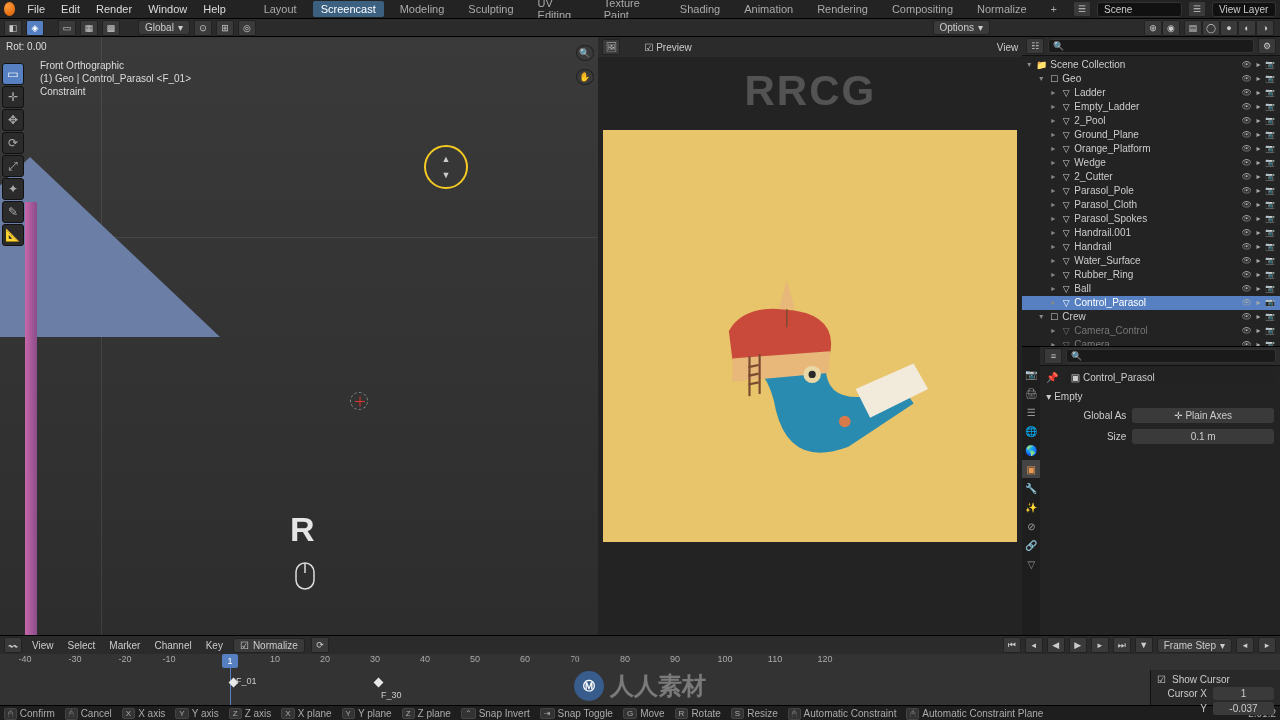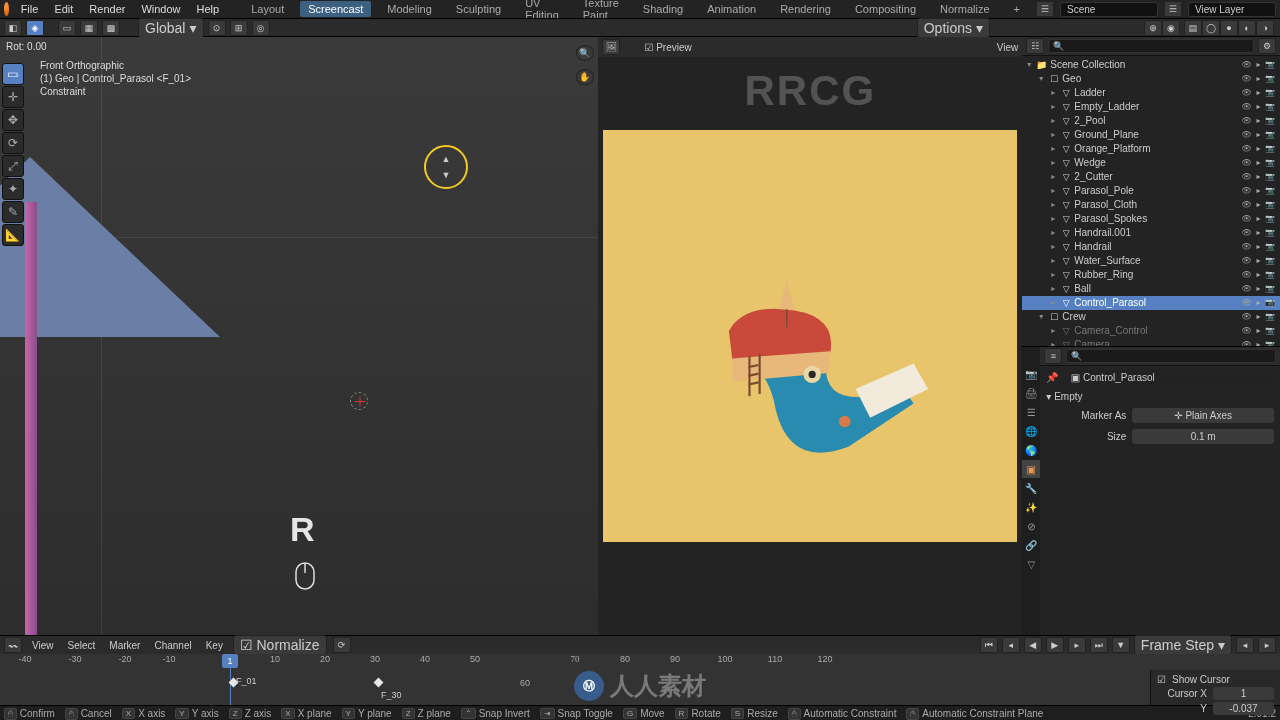--- a/index.html
+++ b/index.html
@@ -8,21 +8,21 @@
   .menubar { height: 18px; background: #232323; display: flex; align-items: center; padding: 0 4px; gap: 8px; font-size: 11px; color: #ddd; }
   .menubar .logo { width: 14px; height: 14px; background: radial-gradient(circle at 30% 30%, #ff9a3a, #d45a00); border-radius: 50%; }
   .menubar .mitem { padding: 2px 4px; cursor: pointer; }
   .menubar .wstab { padding: 2px 8px; color: #aaa; cursor: pointer; }
   .menubar .wstab.active { background: #3c6080; color: #fff; border-radius: 2px; }
   .menubar .right { margin-left: auto; display: flex; align-items: center; gap: 6px; }
   .menubar .field { background: #111; border: 1px solid #333; padding: 1px 6px; border-radius: 3px; color: #ccc; font-size: 10px; }
   .headerbar { height: 19px; background: #2b2b2b; border-top: 1px solid #000; border-bottom: 1px solid #000; display: flex; align-items: center; padding: 0 4px; gap: 4px; font-size: 10px; position: relative; }
   .iconbtn { width: 18px; height: 16px; background: #3a3a3a; border: 1px solid #222; border-radius: 2px; display: inline-flex; align-items: center; justify-content: center; font-size: 9px; color: #ccc; cursor: pointer; }
   .iconbtn.sel { background: #5680c2; color: #fff; }
-  .select { background: #3a3a3a; border: 1px solid #222; border-radius: 3px; padding: 1px 6px; font-size: 14px; color: #ccc; cursor: pointer; display: inline-flex; align-items: center; gap: 4px; text-align: right; }
+  .select { background: #3a3a3a; border: 1px solid #222; border-radius: 3px; padding: 1px 6px; font-size: 10px; color: #ccc; cursor: pointer; display: inline-flex; align-items: center; gap: 4px; text-align: right; }
   .main { display: flex; height: 598px; }
   .viewport { position: relative; width: 648px; background: linear-gradient(#3a3a3a,#2d2d2d); overflow: hidden; }
   .toolshelf { position: absolute; top: 26px; left: 2px; display: flex; flex-direction: column; gap: 1px; z-index: 5; }
   .tool { width: 22px; height: 22px; background: #2b2b2b; border: 1px solid #111; border-radius: 3px; display: flex; align-items: center; justify-content: center; color: #aaa; font-size: 12px; cursor: pointer; }
   .tool.active { background: #5680c2; color: #fff; }
   .viewinfo { position: absolute; top: 22px; left: 40px; font-size: 10px; color: #ddd; line-height: 1.3; }
   .statusline { position: absolute; top: 4px; left: 6px; font-size: 10px; color: #ddd; }
   .key-display { position: absolute; bottom: 86px; left: 290px; font-size: 34px; font-weight: 700; color: #e5e5e5; }
   .mouse-icon { position: absolute; bottom: 42px; left: 294px; }
   .mouse-icon svg { stroke: #ddd; fill: none; stroke-width: 1.5; }
@@ -100,23 +100,23 @@
   <span class="wstab">UV Editing</span>
   <span class="wstab">Texture Paint</span>
   <span class="wstab">Shading</span>
   <span class="wstab">Animation</span>
   <span class="wstab">Rendering</span>
   <span class="wstab">Compositing</span>
   <span class="wstab">Normalize</span>
   <span class="wstab">+</span>
   <div class="right">
     <span class="iconbtn">☰</span>
-    <span class="field" style="width:98px">Scene</span>
+    <span class="field" style="width:85px">Scene</span>
     <span class="iconbtn">☰</span>
-    <span class="field" style="width:88px">View Layer</span>
+    <span class="field" style="width:64px">View Layer</span>
   </div>
 </div>
 
 <div class="headerbar">
   <span class="iconbtn">◧</span>
   <span class="iconbtn sel">◈</span>
   <span style="width:6px"></span>
   <span class="iconbtn">▭</span>
   <span class="iconbtn">▦</span>
   <span class="iconbtn">▩</span>
@@ -479,21 +479,21 @@
         </div>
         <div class="props-body">
           <div class="fieldrow">
             <span>📌</span>
             <span class="val" style="text-align:left;background:#222">▣ <span>Control_Parasol</span></span>
           </div>
           <div class="fieldrow">
             <span>▾ <span>Empty</span></span>
           </div>
           <div class="fieldrow">
-            <span class="lbl">Marker As</span>
+            <span class="lbl">Global As</span>
             <span class="val">✛ <span>Plain Axes</span></span>
           </div>
           <div class="fieldrow">
             <span class="lbl">Size</span>
             <span class="val">0.1 m</span>
           </div>
         </div>
       </div>
     </div>
   </div>
@@ -541,21 +541,21 @@
         <span style="left: 25px;">-40</span>
         <span style="left: 75px;">-30</span>
         <span style="left: 125px;">-20</span>
         <span style="left: 169px;">-10</span>
         <span style="left: 230px;">1</span>
         <span style="left: 275px; text-align: right;">10</span>
         <span style="left: 325px;">20</span>
         <span style="left: 375px;">30</span>
         <span style="left: 425px;">40</span>
         <span style="left: 475px;">50</span>
-        <span style="left: 525px; margin-top: 24px;">60</span>
+        <span style="left: 525px;">60</span>
         <span style="left: 575px; font-family: Liberation Serif, serif;">70</span>
         <span style="left: 625px;">80</span>
         <span style="left: 675px;">90</span>
         <span style="left: 725px;">100</span>
         <span style="left: 775px;">110</span>
         <span style="left: 825px;">120</span>
       </div>
       <div class="tl-cursor" style="left: 230px;">
         <div class="handle">1</div>
       </div>

